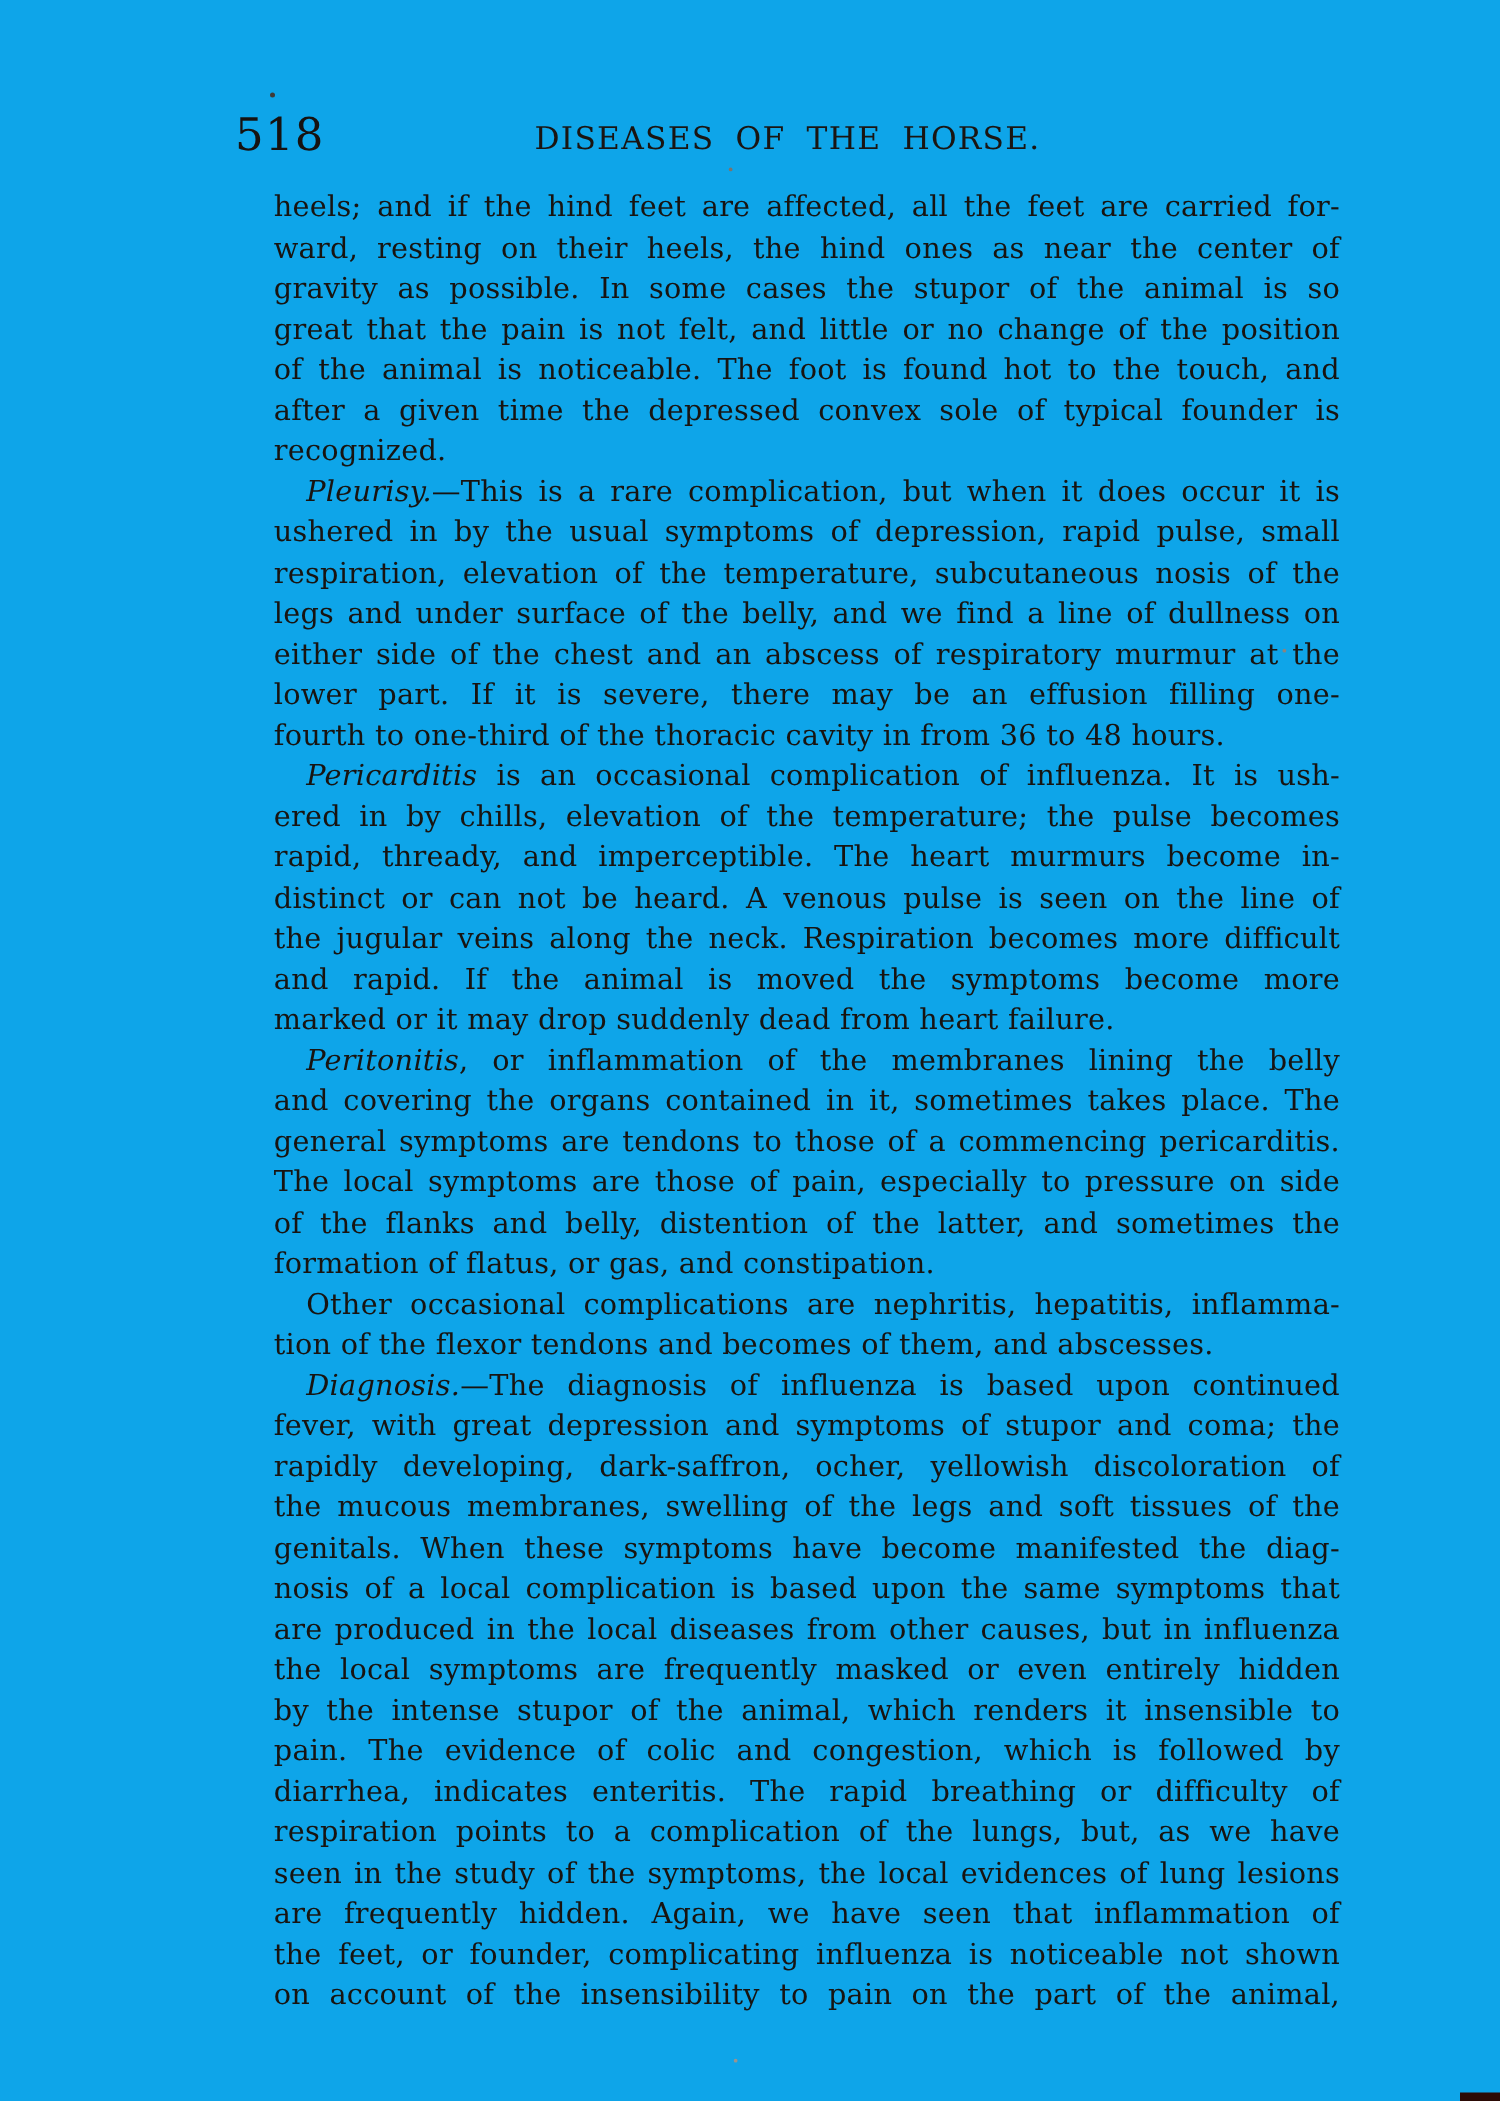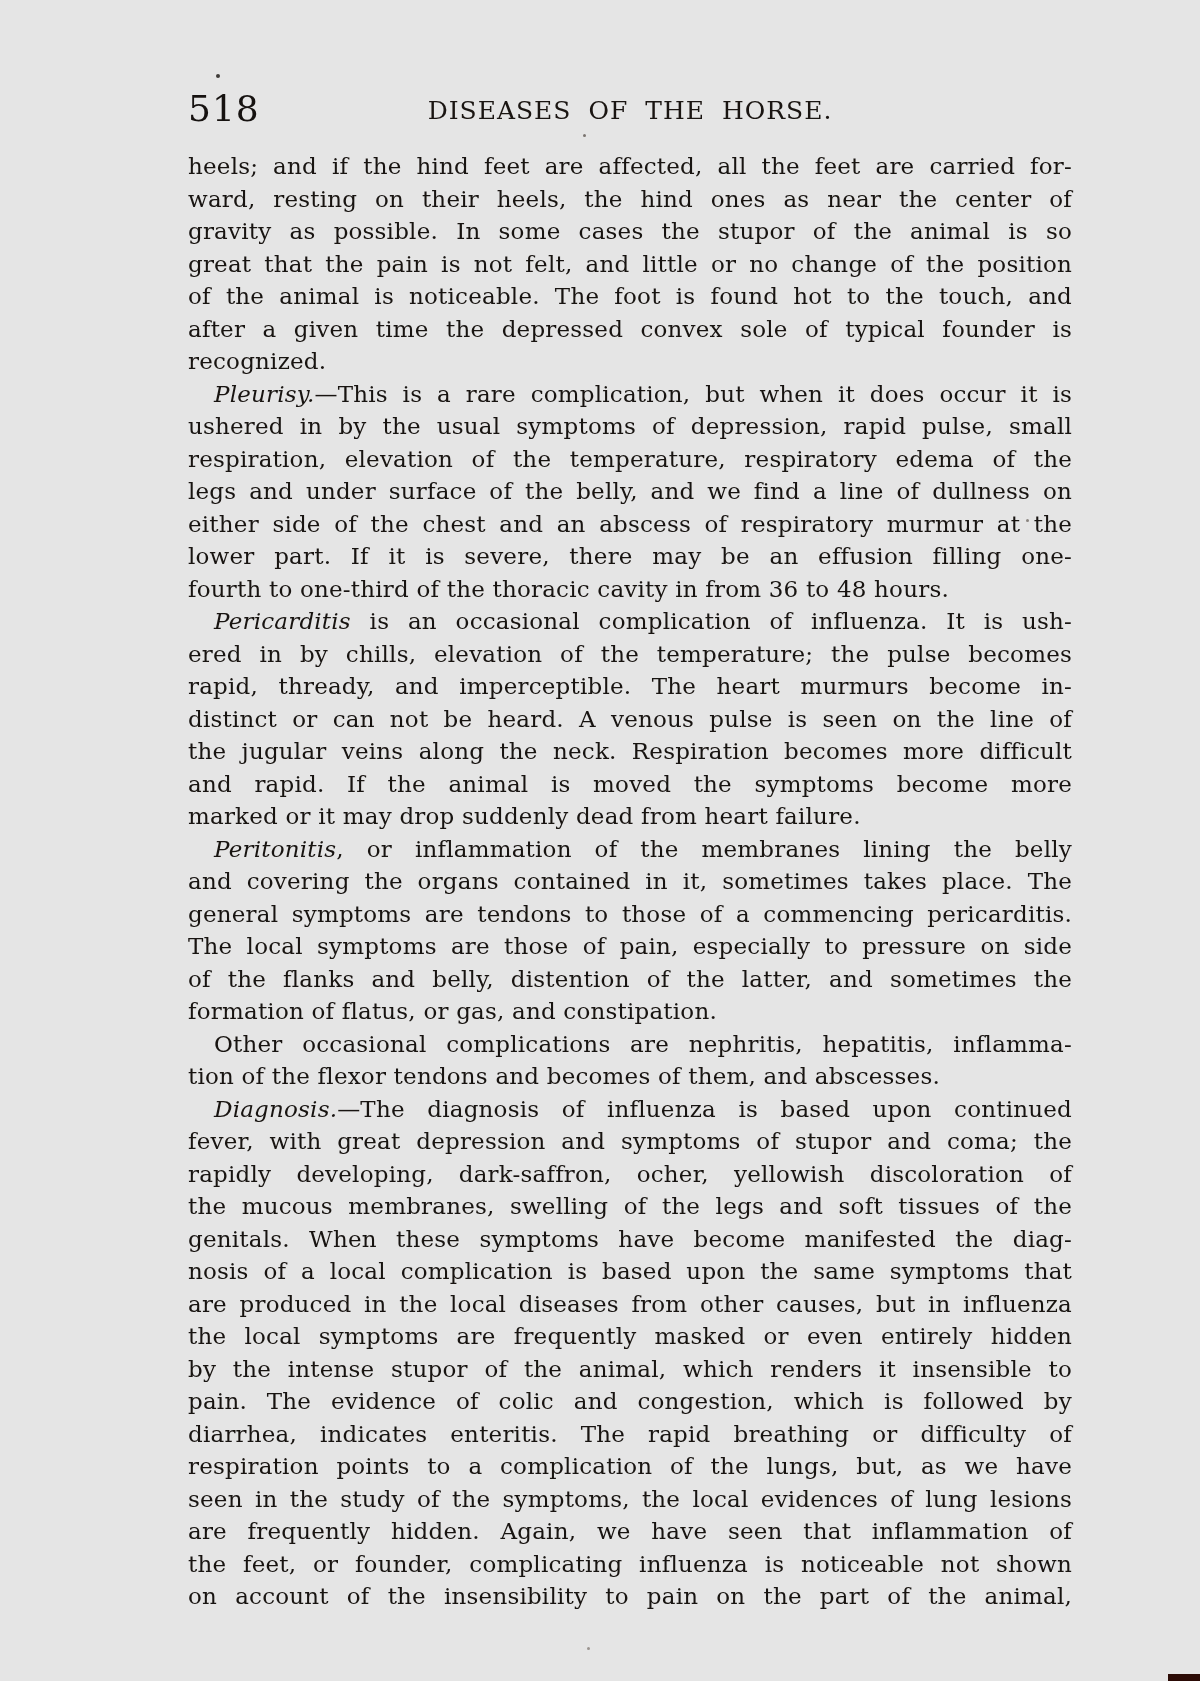--- a/index.html
+++ b/index.html
@@ -1,20 +1,20 @@
 <!DOCTYPE html>
 <html><head>
 <meta charset="utf-8">
 <style>
   html, body { margin: 0; padding: 0; background: #ffffff; }
   .page {
     position: relative;
     width: 1200px;
     height: 1681px;
-    background: #e5e5e5;
+    background: #0ea5e9;
     font-family: "DejaVu Serif", "Liberation Serif", serif;
     color: #181411;
     overflow: hidden;
   }
   .header-row {
     position: absolute;
     left: 188px;
     top: 88px;
     width: 884px;
     height: 44px;
@@ -46,20 +46,21 @@
     width: 884px;
     font-size: 23px;
     line-height: 32.5px;
     letter-spacing: 0.2px;
   }
   .line {
     height: 32.5px;
     text-align: justify;
     text-align-last: justify;
     white-space: normal;
+    margin-left: 31px;
   }
   .line.pl { text-align-last: left; }
   .line.indent { text-indent: 26px; }
   .line i { }
   .speck {
     position: absolute;
     border-radius: 50%;
   }
   .speck-1 { left: 216px; top: 74px;  width: 4px; height: 4px; background: #3f3b38; }
   .speck-2 { left: 583px; top: 134px; width: 3px; height: 3px; background: #7a746f; }
@@ -86,21 +87,21 @@
   <div class="body-text">
       <div class="line">heels; and if the hind feet are affected, all the feet are carried for-</div>
       <div class="line">ward, resting on their heels, the hind ones as near the center of</div>
       <div class="line">gravity as possible.  In some cases the stupor of the animal is so</div>
       <div class="line">great that the pain is not felt, and little or no change of the position</div>
       <div class="line">of the animal is noticeable.  The foot is found hot to the touch, and</div>
       <div class="line">after a given time the depressed convex sole of typical founder is</div>
       <div class="line pl">recognized.</div>
       <div class="line indent"><i>Pleurisy.</i>—This is a rare complication, but when it does occur it is</div>
       <div class="line">ushered in by the usual symptoms of depression, rapid pulse, small</div>
-      <div class="line">respiration, elevation of the temperature, respiratory edema of the</div>
+      <div class="line">respiration, elevation of the temperature, subcutaneous nosis of the</div>
       <div class="line">legs and under surface of the belly, and we find a line of dullness on</div>
       <div class="line">either side of the chest and an abscess of respiratory murmur at the</div>
       <div class="line">lower part.  If it is severe, there may be an effusion filling one-</div>
       <div class="line pl">fourth to one-third of the thoracic cavity in from 36 to 48 hours.</div>
       <div class="line indent"><i>Pericarditis</i> is an occasional complication of influenza.  It is ush-</div>
       <div class="line">ered in by chills, elevation of the temperature; the pulse becomes</div>
       <div class="line">rapid, thready, and imperceptible.  The heart murmurs become in-</div>
       <div class="line">distinct or can not be heard.  A venous pulse is seen on the line of</div>
       <div class="line">the jugular veins along the neck.  Respiration becomes more difficult</div>
       <div class="line">and rapid.  If the animal is moved the symptoms become more</div>

